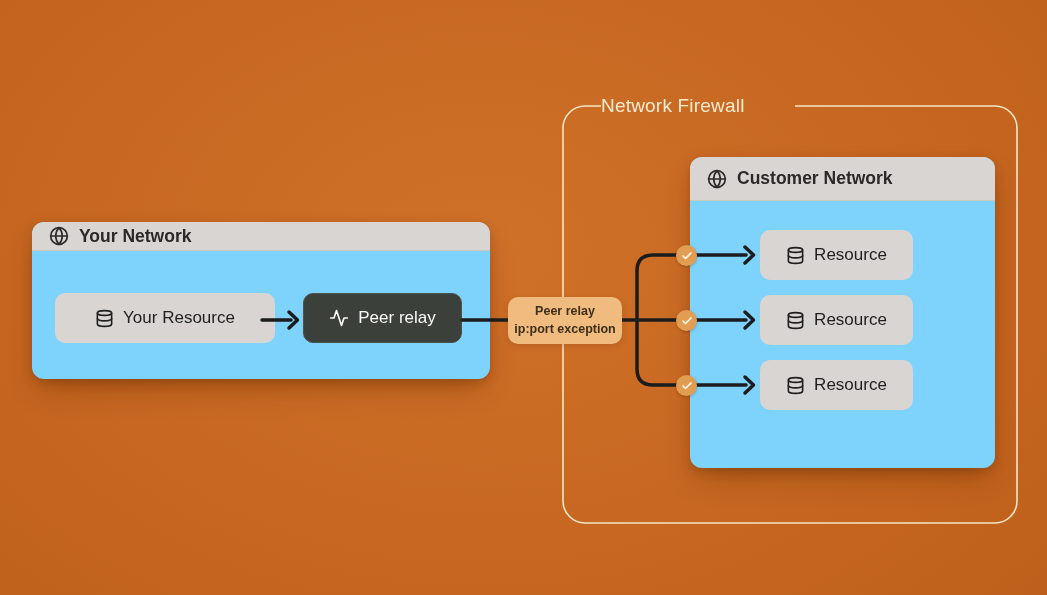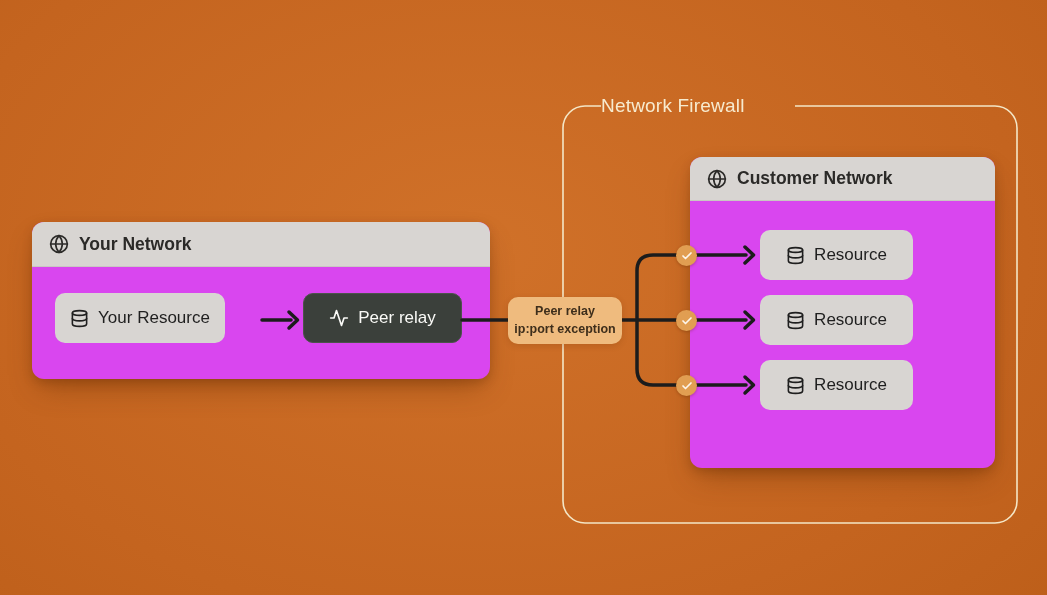--- a/index.html
+++ b/index.html
@@ -15,43 +15,43 @@
 
   
   .fw-title {
     position: absolute; left: 601px; top: 95px; width: 194px; height: 22px;
     text-align: left; font-size: 19px; font-weight: 500; letter-spacing: .2px;
     color: #f7ebcf; line-height: 22px;
   }
 
   
   .card {
-    position: absolute; background: #d946ef; border-radius: 12px;
+    position: absolute; background: #7dd3fc; border-radius: 12px;
     box-shadow: 0 14px 30px -8px rgba(96,42,2,.45), 0 4px 10px rgba(96,42,2,.25);
   }
   .card-header {
     display: flex; align-items: center; gap: 10px;
     background: #d8d5d2; border-bottom: 1px solid #c9c6c2;
     border-radius: 12px 12px 0 0; padding: 0 17px;
     font-size: 17.5px; font-weight: 600; color: #2b2a28;
   }
   #your-network-card { left: 32px; top: 222px; width: 458px; height: 157px; }
-  #your-network-card .card-header { height: 45px; }
+  #your-network-card .card-header { height: 29px; }
   #customer-network-card { left: 690px; top: 157px; width: 305px; height: 311px; }
   #customer-network-card .card-header { height: 44px; }
 
   .chip {
     position: absolute; display: flex; align-items: center; justify-content: center; gap: 9px;
     background: #d8d5d2; border-radius: 10px;
     font-size: 17px; font-weight: 500; color: #1f1f1f;
   }
   .chip.dark {
     background: #3b403b; color: #fafaf7; border: 1px solid #4c534c;
   }
-  #your-resource-chip { left: 23px; top: 71px; width: 170px; height: 50px; }
+  #your-resource-chip { left: 23px; top: 71px; width: 220px; height: 50px; }
   #peer-relay-chip   { left: 271px; top: 71px; width: 159px; height: 50px; }
   .resource-chip { left: 70px; width: 153px; height: 50px; text-align: center; }
   #resource-chip-1 { top: 73px; }
   #resource-chip-2 { top: 138px; }
   #resource-chip-3 { top: 203px; }
 
   
   #exception-label {
     position: absolute; left: 508px; top: 297px; width: 114px; height: 47px;
     background: #efbb7e; border-radius: 10px;

